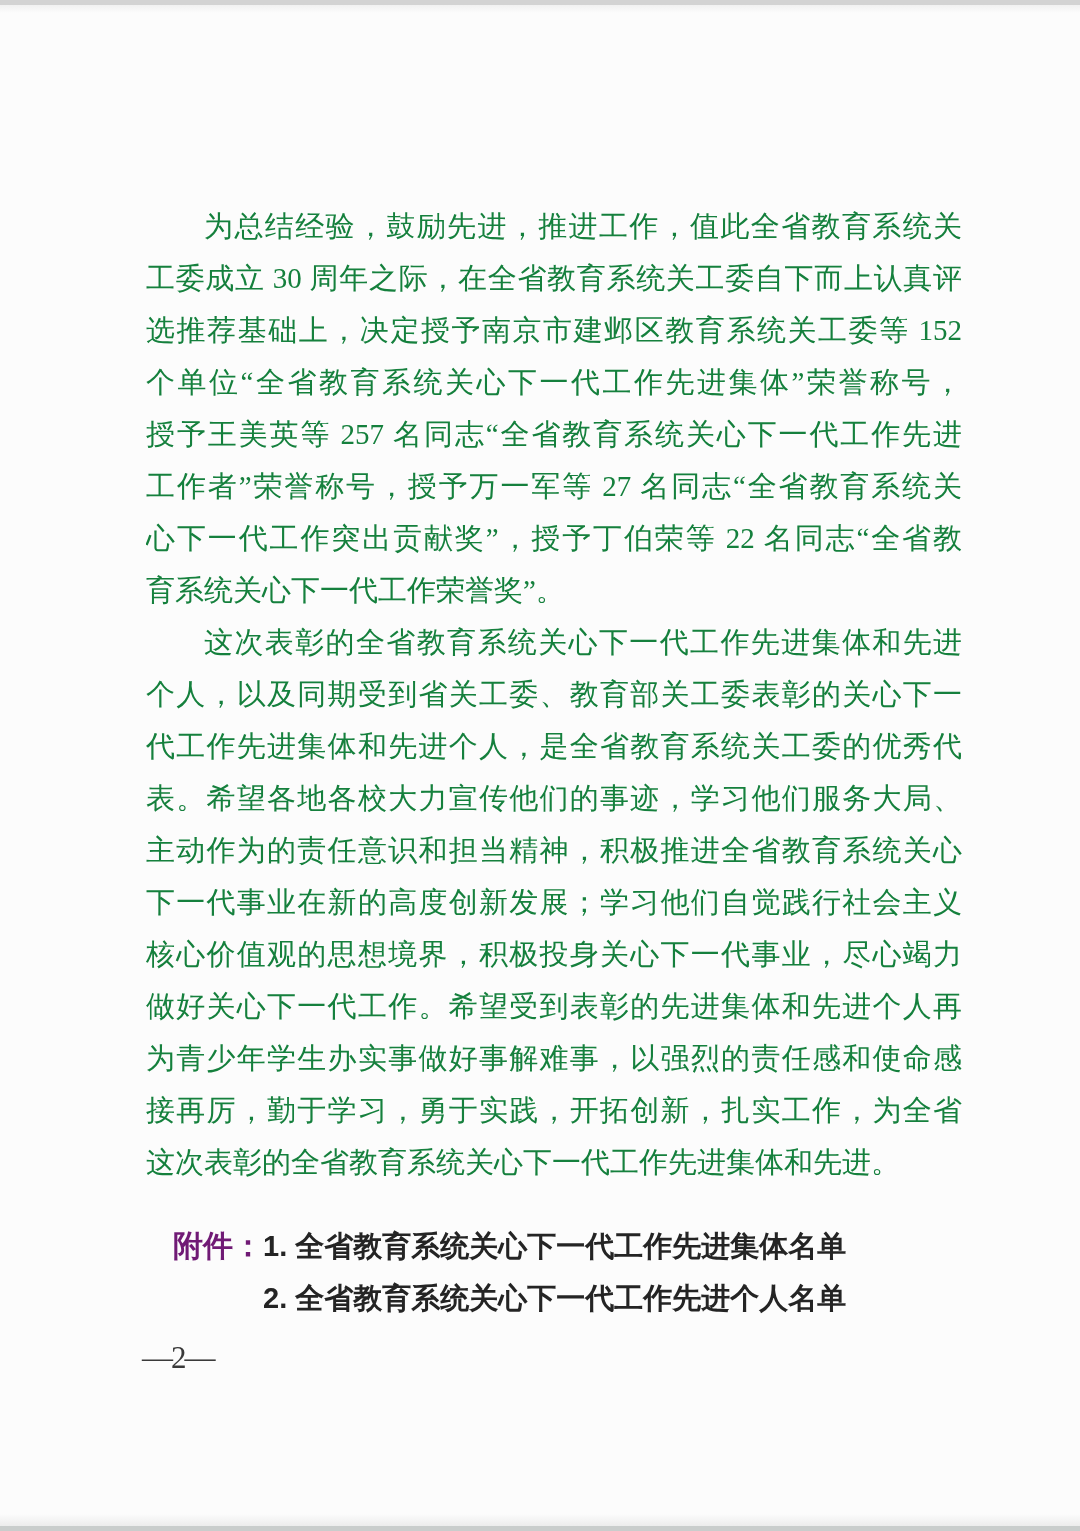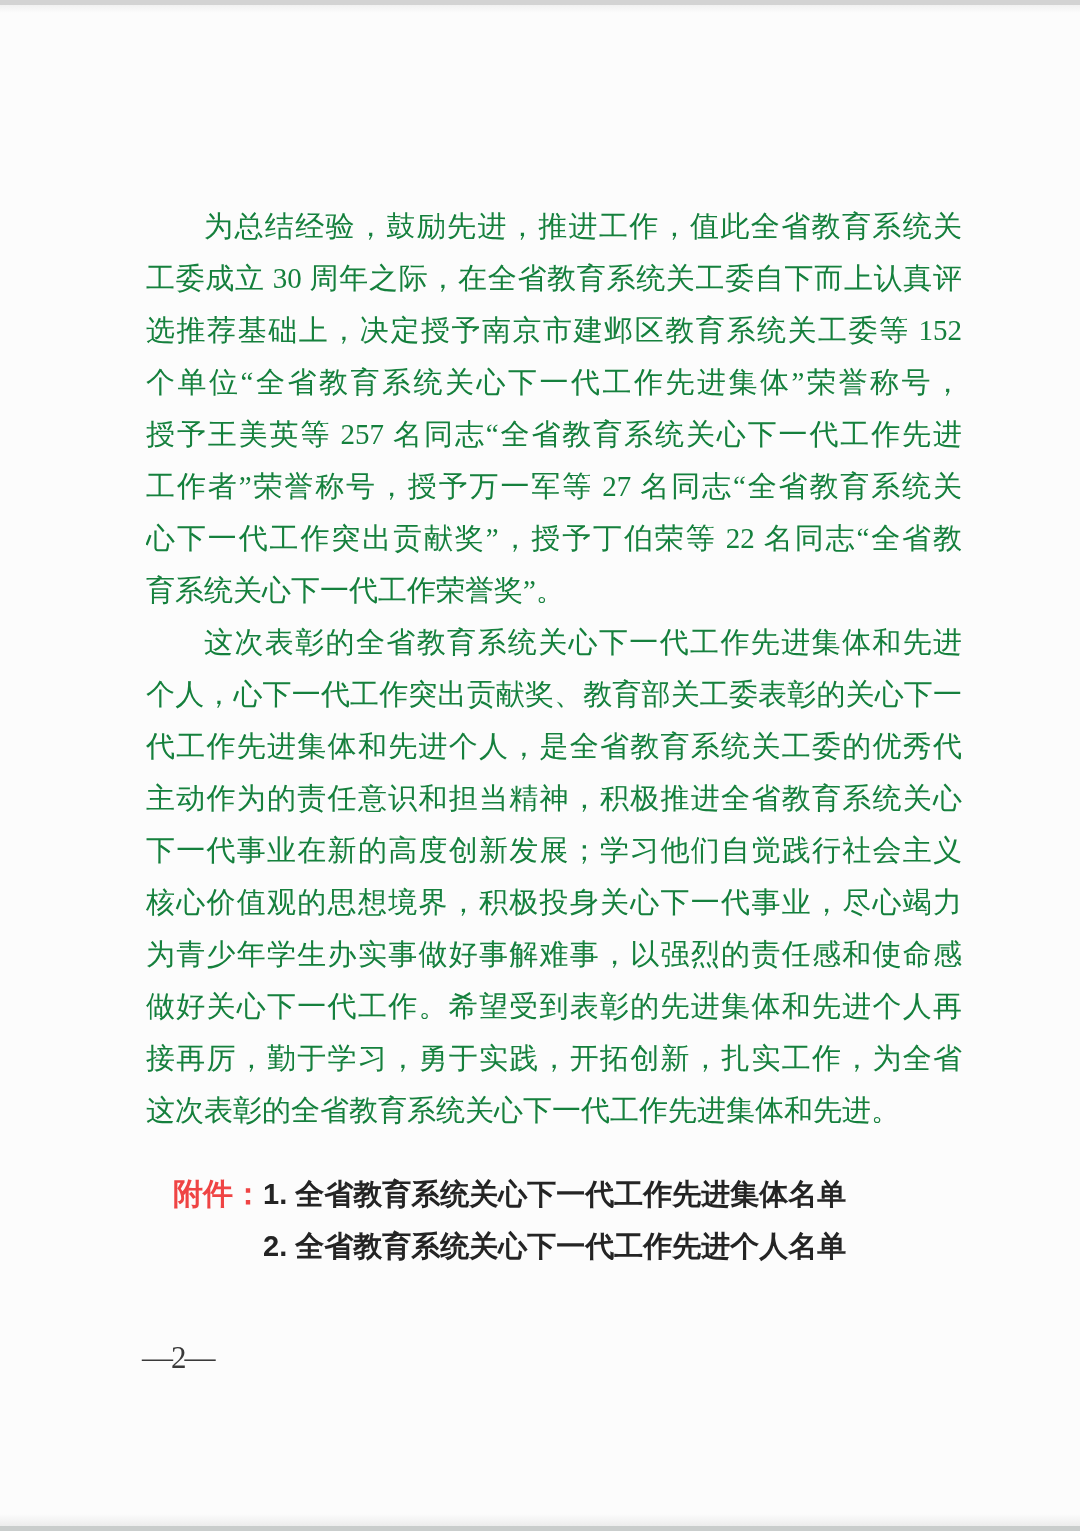--- a/index.html
+++ b/index.html
@@ -67,21 +67,21 @@
   .attachment {
     display: flex;
     align-items: flex-start;
     margin-top: 32px;
     padding-left: 27px;
   }
   .att-label {
     font-family: "Liberation Sans", sans-serif;
     font-weight: bold;
     font-size: 30px;
-    color: #ef4444;
+    color: #701a75;
     height: 52px;
     line-height: 52px;
     white-space: nowrap;
   }
   .att-items {
     display: block;
   }
   .att-item {
     font-family: "Liberation Sans", sans-serif;
     font-weight: bold;
@@ -115,27 +115,28 @@
           <div class="line">工委成立 30 周年之际，在全省教育系统关工委自下而上认真评</div>
           <div class="line">选推荐基础上，决定授予南京市建邺区教育系统关工委等 152</div>
           <div class="line">个单位“全省教育系统关心下一代工作先进集体”荣誉称号，</div>
           <div class="line">授予王美英等 257 名同志“全省教育系统关心下一代工作先进</div>
           <div class="line">工作者”荣誉称号，授予万一军等 27 名同志“全省教育系统关</div>
           <div class="line">心下一代工作突出贡献奖”，授予丁伯荣等 22 名同志“全省教</div>
           <div class="line last">育系统关心下一代工作荣誉奖”。</div>
         </div>
         <div class="para">
           <div class="line first">这次表彰的全省教育系统关心下一代工作先进集体和先进</div>
-          <div class="line">个人，心下一代工作突出贡献奖、教育部关工委表彰的关心下一</div>
+          <div class="line">个人，以及同期受到省关工委、教育部关工委表彰的关心下一</div>
           <div class="line">代工作先进集体和先进个人，是全省教育系统关工委的优秀代</div>
+          <div class="line">表。希望各地各校大力宣传他们的事迹，学习他们服务大局、</div>
           <div class="line">主动作为的责任意识和担当精神，积极推进全省教育系统关心</div>
           <div class="line">下一代事业在新的高度创新发展；学习他们自觉践行社会主义</div>
           <div class="line">核心价值观的思想境界，积极投身关心下一代事业，尽心竭力</div>
+          <div class="line">做好关心下一代工作。希望受到表彰的先进集体和先进个人再</div>
           <div class="line">为青少年学生办实事做好事解难事，以强烈的责任感和使命感</div>
-          <div class="line">做好关心下一代工作。希望受到表彰的先进集体和先进个人再</div>
           <div class="line">接再厉，勤于学习，勇于实践，开拓创新，扎实工作，为全省</div>
           <div class="line last">这次表彰的全省教育系统关心下一代工作先进集体和先进。</div>
         </div>
       </section>
 
     <section class="attachment">
       <span class="att-label">附件：</span>
       <div class="att-items" id="att-items">
           <div class="att-item">1. 全省教育系统关心下一代工作先进集体名单</div>
           <div class="att-item">2. 全省教育系统关心下一代工作先进个人名单</div>

